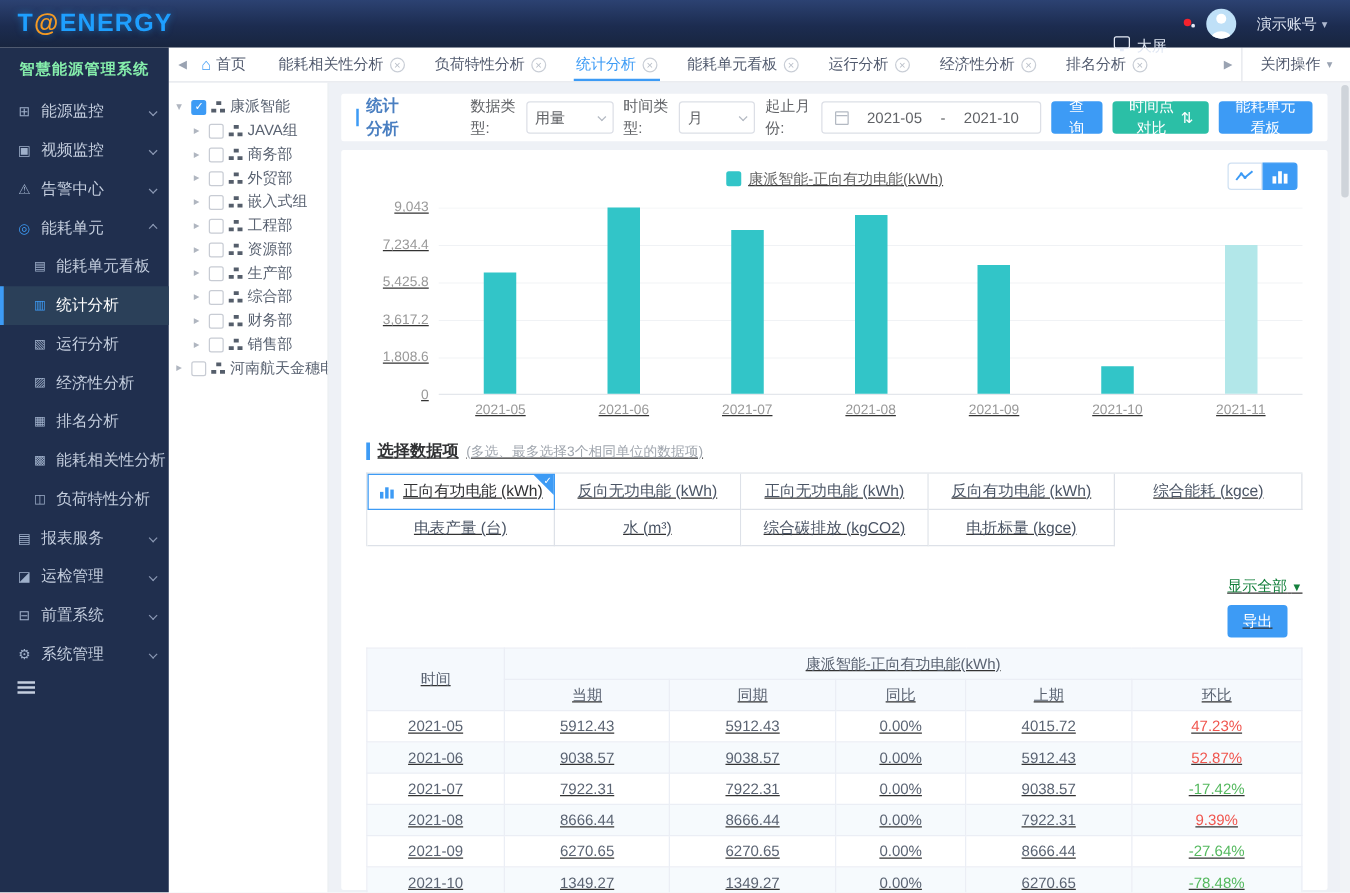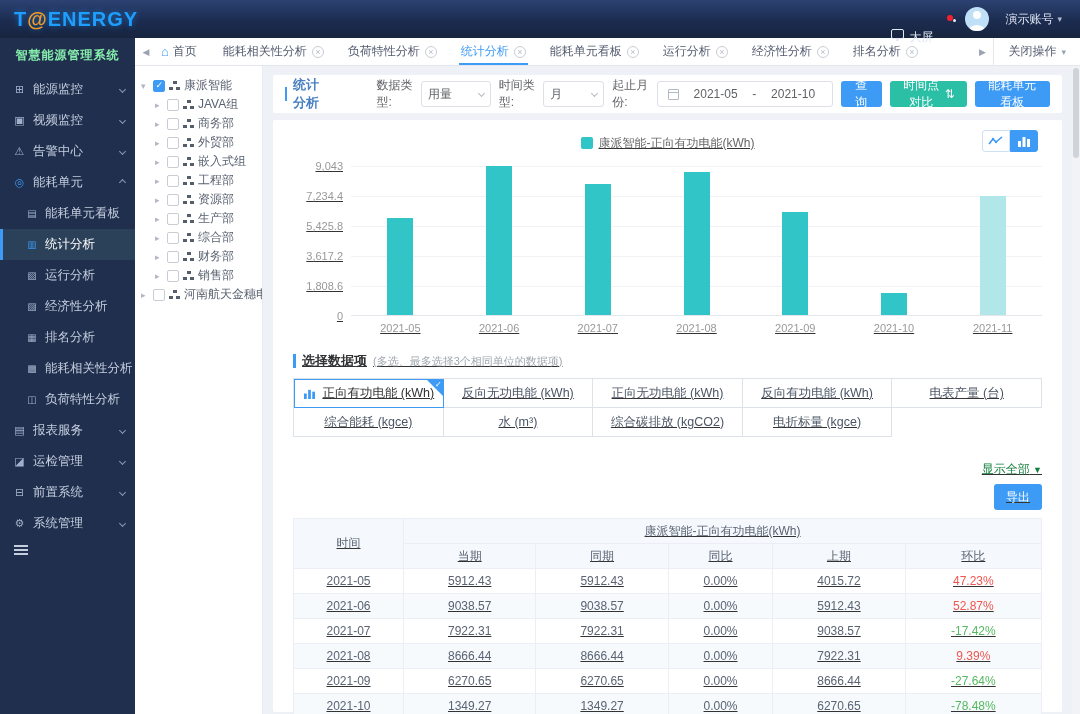--- a/index.html
+++ b/index.html
@@ -113,21 +113,21 @@
   .selector-title { display:flex; align-items:center; gap:6px; margin:18px 0 8px; }
   .selector-title b { font-size:13px; color:#303133; }
   .selector-title span.hint { color:#a0a6ae; font-size:11px; }
   .sel-grid { display:grid; grid-template-columns:repeat(5,1fr); border:1px solid #dde1e8; border-width:1px 0 0 1px; }
   .sel-cell { border:1px solid #dde1e8; border-width:0 1px 1px 0; height:29px; display:flex; align-items:center; justify-content:center; gap:6px; color:#4b5565; font-size:12.5px; cursor:pointer; position:relative; background:#fff; }
   .sel-cell.selected { border:1px solid #3d9bf5; color:#303133; }
   .sel-cell.selected::before { content:""; position:absolute; top:0; right:0; border-top:16px solid #3d9bf5; border-left:16px solid transparent; }
   .sel-cell.selected::after { content:"✓"; position:absolute; top:0px; right:1px; color:#fff; font-size:8px; }
   .show-all { text-align:right; color:#15803d; margin:24px 0 6px; cursor:pointer; }
   .show-all .tri { font-size:9px; }
-  .export-row { display:flex; justify-content:flex-end; margin:2px 0 8px; }
+  .export-row { display:flex; justify-content:flex-end; margin:2px 12px 8px; }
 
   
   table.dt { width:100%; border-collapse:collapse; font-size:12px; color:#5a6372; }
   table.dt th, table.dt td { border:1px solid #ebeef5; height:25px; text-align:center; font-weight:normal; }
   table.dt thead th { background:#f5f9fd; color:#5a6372; }
   table.dt td.time-col { width:110px; }
   table.dt tbody tr:nth-child(even) td { background:#f6fafd; }
   table.dt tbody td { background:#fff; }
 
   
@@ -468,24 +468,24 @@
         <div class="sel-cell">
             <span>反向无功电能 (kWh)</span>
           </div>
         <div class="sel-cell">
             <span>正向无功电能 (kWh)</span>
           </div>
         <div class="sel-cell">
             <span>反向有功电能 (kWh)</span>
           </div>
         <div class="sel-cell">
+            <span>综合能耗 (kgce)</span>
+          </div>
+        <div class="sel-cell">
             <span>电表产量 (台)</span>
-          </div>
-        <div class="sel-cell">
-            <span>综合能耗 (kgce)</span>
           </div>
         <div class="sel-cell">
             <span>水 (m³)</span>
           </div>
         <div class="sel-cell">
             <span>综合碳排放 (kgCO2)</span>
           </div>
         <div class="sel-cell">
             <span>电折标量 (kgce)</span>
           </div>

